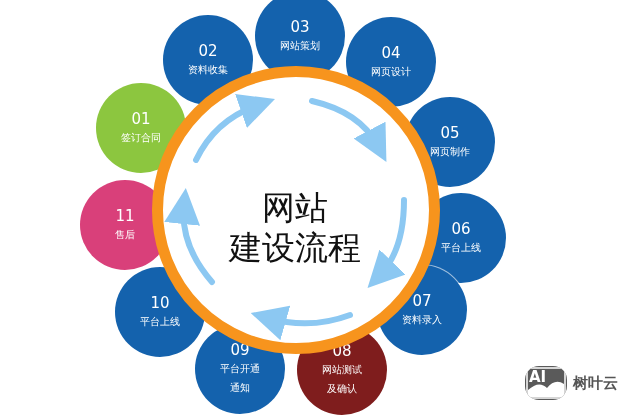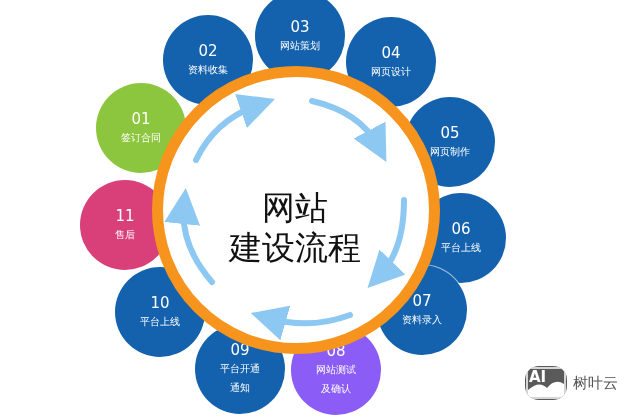--- a/index.html
+++ b/index.html
@@ -10,21 +10,21 @@
   .step { position:absolute; border-radius:50%; color:#ffffff; text-align:center;
           display:flex; flex-direction:column; justify-content:center; align-items:center;
           box-shadow:0 0 0 1px rgba(255,255,255,0.6); }
   .step .num { font-size:15px; line-height:18px; }
   .step .lbl { font-size:10px; line-height:19px; letter-spacing:0px; }
   .center-title { position:absolute; text-align:center; color:#111111; font-weight:normal; }
   .center-title div { font-size:33px; line-height:40px; }
   .logo { position:absolute; left:525px; top:366px; display:flex; align-items:center; }
   .logo-box { width:42px; height:34px; border-radius:14px; background:#5a5a5a; position:relative; overflow:hidden; }
   .logo-ai { position:absolute; left:4px; top:2px; color:#fff; font-weight:bold; font-size:15px; font-family:"DejaVu Sans", sans-serif; }
-  .logo-text { margin-left:6px; font-size:15px; color:#555555; font-weight:normal; }
+  .logo-text { margin-left:6px; font-size:15px; color:#555555; font-weight:bold; }
 </style>
 </head>
 <body>
 
 <div class="stage">
 
   <div id="steps">
       <div class="step" style="left: 96px; top: 83px; width: 90px; height: 90px; background: rgb(140, 198, 63);">
         <div class="num">01</div>
         <div class="lbl">签订合同</div>
@@ -46,21 +46,21 @@
         <div class="lbl">网页制作</div>
       </div>
       <div class="step" style="left: 416px; top: 193px; width: 90px; height: 90px; background: rgb(20, 98, 173);">
         <div class="num">06</div>
         <div class="lbl">平台上线</div>
       </div>
       <div class="step" style="left: 377px; top: 265px; width: 90px; height: 90px; background: rgb(20, 98, 173);">
         <div class="num">07</div>
         <div class="lbl">资料录入</div>
       </div>
-      <div class="step" style="left: 291px; top: 325px; width: 90px; height: 90px; background: #8b5cf6;">
+      <div class="step" style="left: 297px; top: 325px; width: 90px; height: 90px; background: #7f1d1d;">
         <div class="num">08</div>
         <div class="lbl">网站测试</div>
         <div class="lbl">及确认</div>
       </div>
       <div class="step" style="left: 195px; top: 324px; width: 90px; height: 90px; background: rgb(20, 98, 173);">
         <div class="num">09</div>
         <div class="lbl">平台开通</div>
         <div class="lbl">通知</div>
       </div>
       <div class="step" style="left: 115px; top: 267px; width: 90px; height: 90px; background: rgb(20, 98, 173);">

